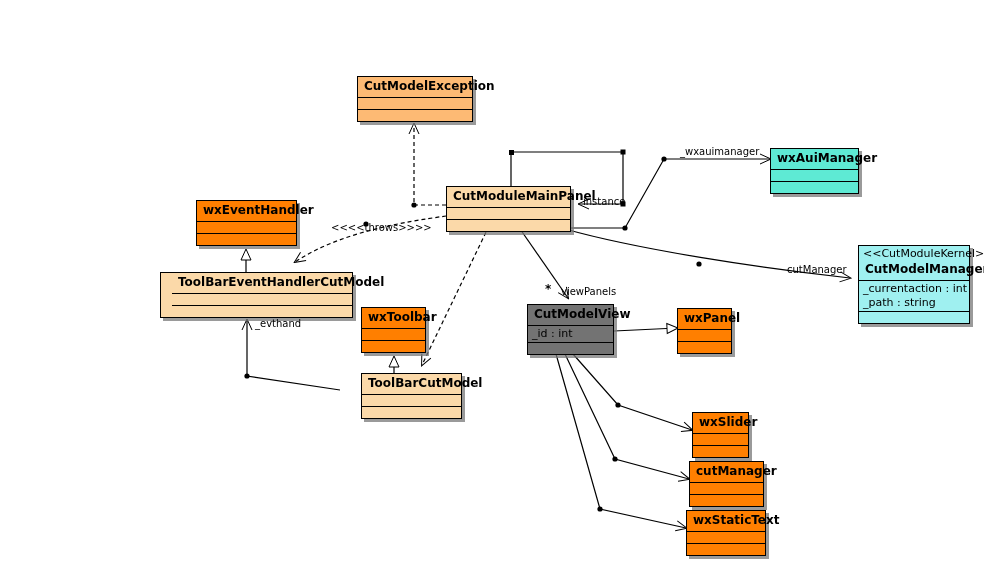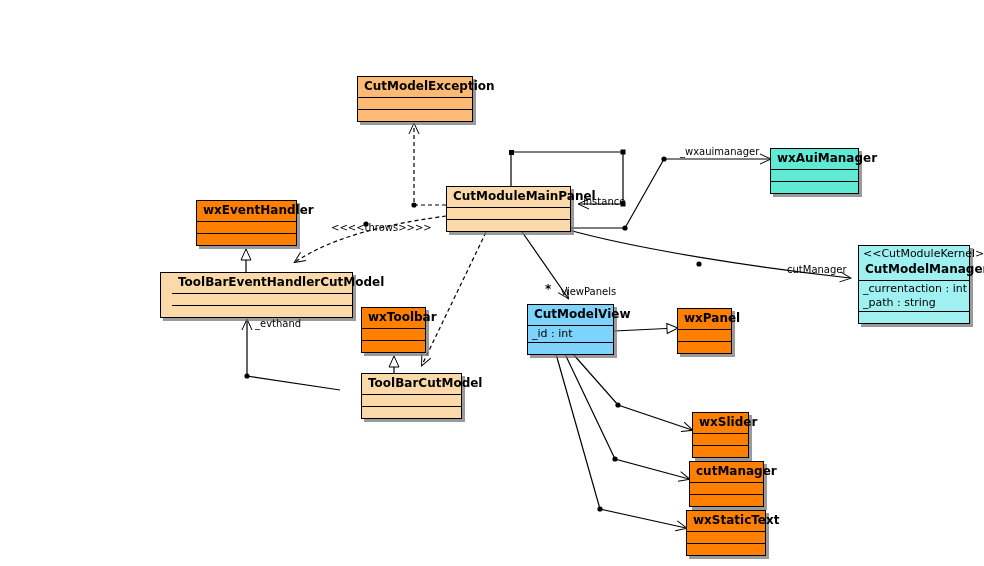--- a/index.html
+++ b/index.html
@@ -198,21 +198,21 @@
     <div class="uml-compartment empty"></div>
     <div class="uml-compartment empty"></div>
   </div>
 
   <div class="uml-class" style="left: 361px; top: 307px; width: 65px; background: rgb(255, 127, 0); border-color: rgb(0, 0, 0);">
     <div class="uml-name">wxToolbar</div>
     <div class="uml-compartment empty"></div>
     <div class="uml-compartment empty"></div>
   </div>
 
-  <div class="uml-class" style="left: 527px; top: 304px; width: 87px; background: #7dd3fc; border-color: rgb(0, 0, 0);">
+  <div class="uml-class" style="left: 527px; top: 304px; width: 87px; background: #737373; border-color: rgb(0, 0, 0);">
     <div class="uml-name">CutModelView</div>
     <div class="uml-compartment">
       <div>_id : int</div>
     </div>
     <div class="uml-compartment empty"></div>
   </div>
 
   <div class="uml-class" style="left: 677px; top: 308px; width: 55px; background: rgb(255, 127, 0); border-color: rgb(0, 0, 0);">
     <div class="uml-name">wxPanel</div>
     <div class="uml-compartment empty"></div>

